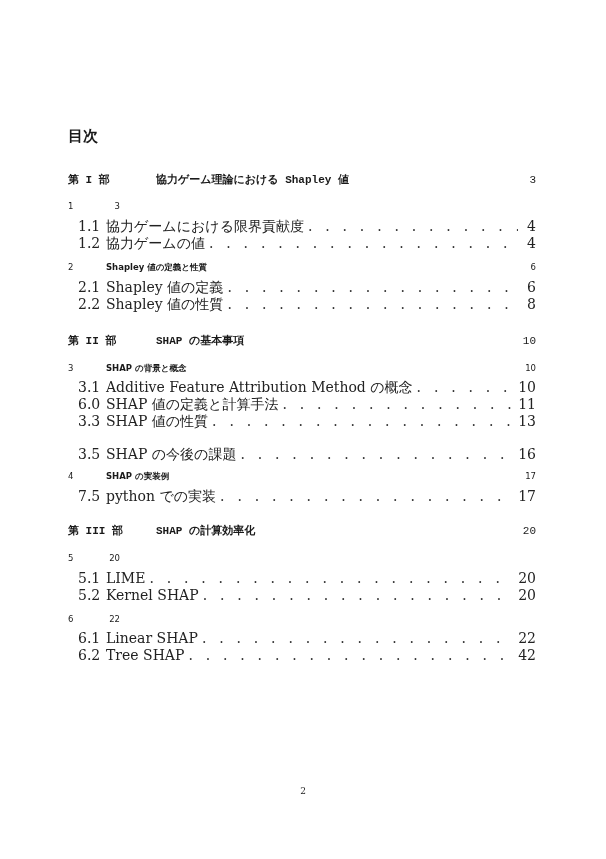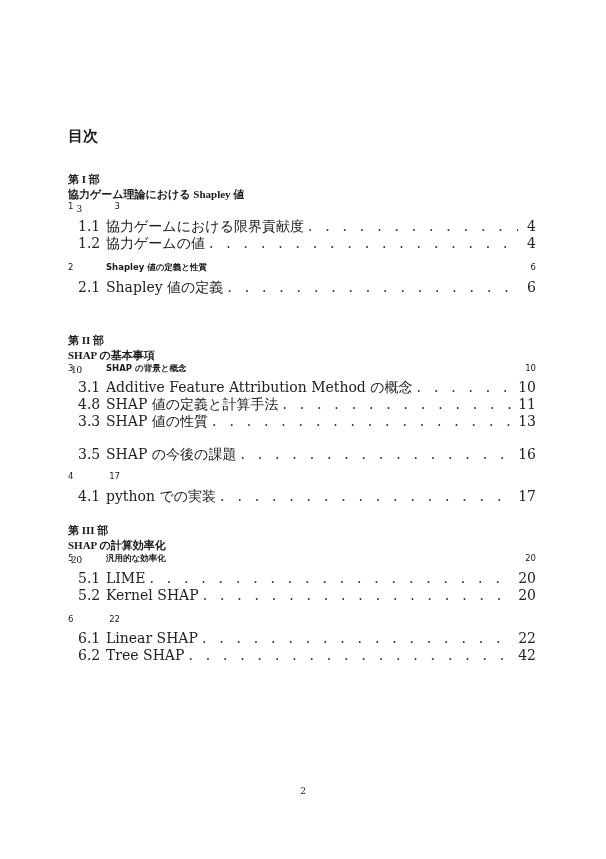--- a/index.html
+++ b/index.html
@@ -1,20 +1,20 @@
 <!DOCTYPE html>
 <html><head>
 <meta charset="utf-8">
 <style>
   html, body { margin:0; padding:0; background:#ffffff; }
   body { width:606px; height:859px; position:relative; overflow:hidden; color:#1a1a1a; }
   .page { position:absolute; left:0; top:0; width:606px; height:613px; background:#fff; }
   .toc-title { position:absolute; left:68px; top:127px; font-family:"DejaVu Sans", sans-serif; font-size:15px; font-weight:bold; margin:0; }
   .row { position:absolute; left:68px; width:468px; display:flex; align-items:baseline; white-space:nowrap; }
-  .part { font-family:Liberation Serif, serif; font-size:11px; font-weight:bold;flex-direction:column; }
+  .part { font-family:Liberation Mono, monospace; font-size:11px; font-weight:bold; }
   .part .pnum { width:88px; flex:none; }
   .part .ptitle { flex:1; }
   .part .page-num { font-weight:normal; }
   .sec { font-family:"DejaVu Sans", sans-serif; font-size:8.5px; font-weight:bold; }
   .sec .snum { width:38px; flex:none; font-weight:normal; }
   .sec .stitle { flex:1; }
   .sec .page-num { font-weight:normal; }
   .sub { font-family:"DejaVu Serif", serif; font-size:14px; color:#222; }
   .sub .ssnum { width:28px; flex:none; padding-left:10px; }
   .sub .sstitle { flex:none;text-align:right; }
@@ -56,77 +56,83 @@
     <span class="snum">2</span>
     <span class="stitle">Shapley 値の定義と性質</span>
     <span class="page-num">6</span>
   </div>
   <div class="row sub" style="top:279px">
     <span class="ssnum">2.1</span>
     <span class="sstitle">Shapley 値の定義</span>
     <span class="leader"></span>
     <span class="page-num">6</span>
   </div>
+  <div class="row sub" style="top:296px">
+    <span class="ssnum">2.2</span>
+    <span class="sstitle">Shapley 値の性質</span>
+    <span class="leader"></span>
+    <span class="page-num">8</span>
+  </div>
 
   <div class="row part" style="top:333px">
     <span class="pnum">第 II 部</span>
     <span class="ptitle">SHAP の基本事項</span>
     <span class="page-num">10</span>
   </div>
 
   <div class="row sec" style="top:363px">
     <span class="snum">3</span>
     <span class="stitle">SHAP の背景と概念</span>
     <span class="page-num">10</span>
   </div>
   <div class="row sub" style="top:379px">
     <span class="ssnum">3.1</span>
     <span class="sstitle">Additive Feature Attribution Method の概念</span>
     <span class="leader"></span>
     <span class="page-num">10</span>
   </div>
   <div class="row sub" style="top:396px">
-    <span class="ssnum">4.8</span>
+    <span class="ssnum">6.0</span>
     <span class="sstitle">SHAP 値の定義と計算手法</span>
     <span class="leader"></span>
     <span class="page-num">11</span>
   </div>
   <div class="row sub" style="top:413px">
     <span class="ssnum">3.3</span>
     <span class="sstitle">SHAP 値の性質</span>
     <span class="leader"></span>
     <span class="page-num">13</span>
   </div>
   <div class="row sub" style="top:446px">
     <span class="ssnum">3.5</span>
     <span class="sstitle">SHAP の今後の課題</span>
     <span class="leader"></span>
     <span class="page-num">16</span>
   </div>
 
   <div class="row sec" style="top:471px">
     <span class="snum">4</span>
+    <span class="stitle">SHAP の実装例</span>
     <span class="page-num">17</span>
   </div>
   <div class="row sub" style="top:488px">
-    <span class="ssnum">4.1</span>
+    <span class="ssnum">7.5</span>
     <span class="sstitle">python での実装</span>
     <span class="leader"></span>
     <span class="page-num">17</span>
   </div>
 
   <div class="row part" style="top:523px">
     <span class="pnum">第 III 部</span>
     <span class="ptitle">SHAP の計算効率化</span>
     <span class="page-num">20</span>
   </div>
 
   <div class="row sec" style="top:553px">
     <span class="snum">5</span>
-    <span class="stitle">汎用的な効率化</span>
     <span class="page-num">20</span>
   </div>
   <div class="row sub" style="top:570px">
     <span class="ssnum">5.1</span>
     <span class="sstitle">LIME</span>
     <span class="leader"></span>
     <span class="page-num">20</span>
   </div>
   <div class="row sub" style="top:587px">
     <span class="ssnum">5.2</span>

